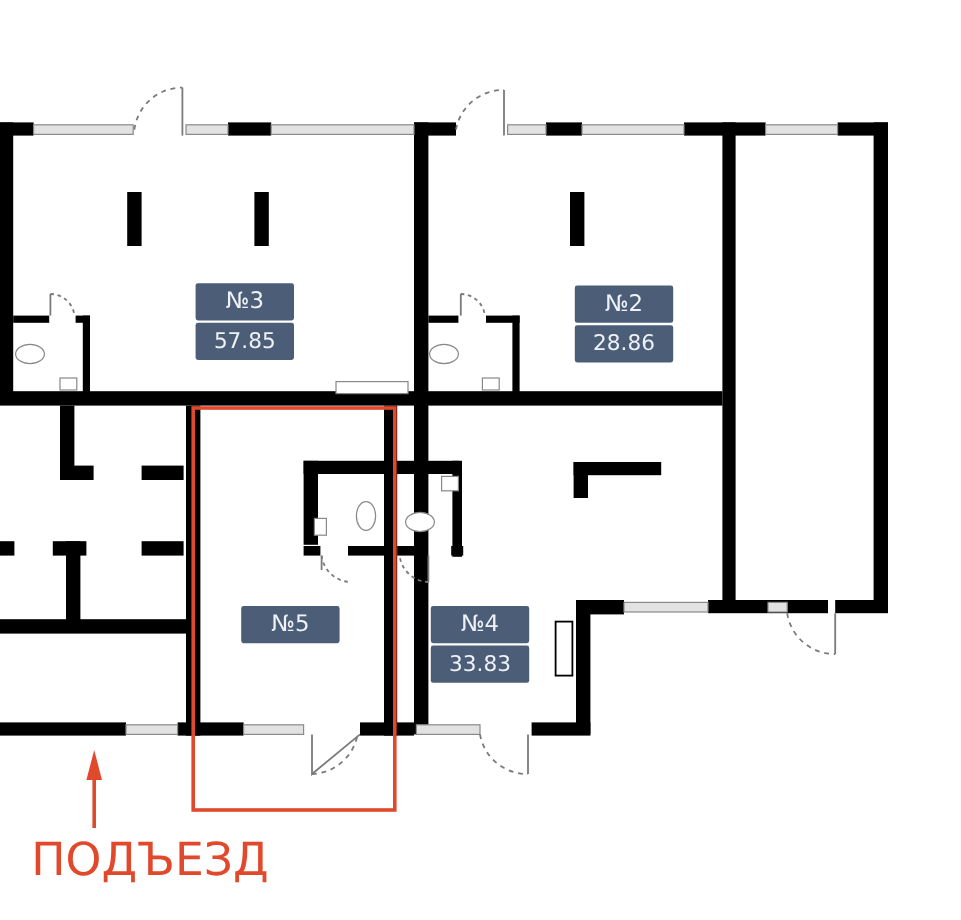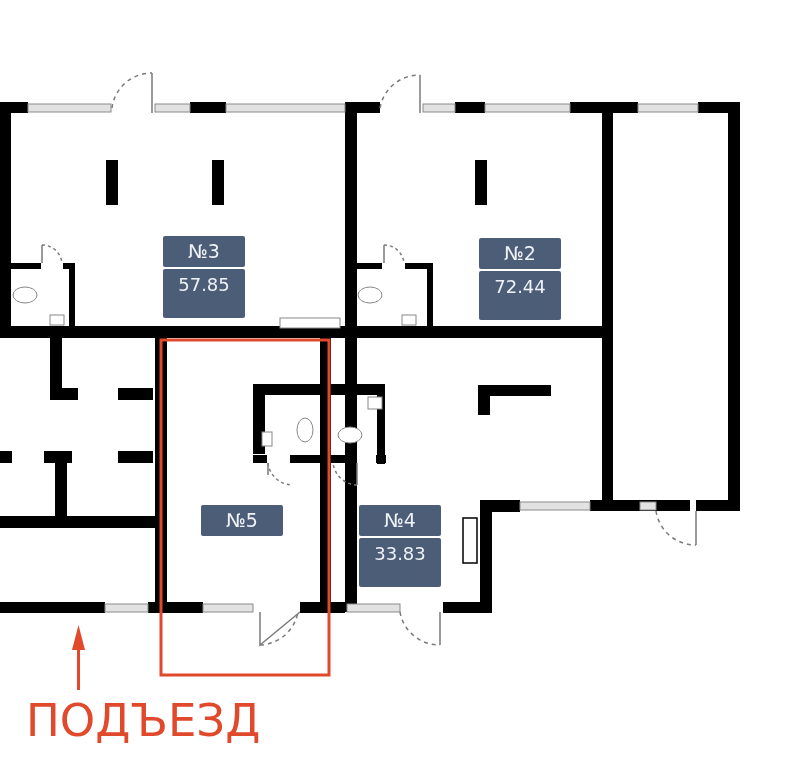--- a/index.html
+++ b/index.html
@@ -4,24 +4,24 @@
 <style>
   html, body { margin: 0; padding: 0; background: #ffffff; }
   body { width: 801px; height: 767px; position: relative; overflow: hidden; font-family: "Liberation Sans", sans-serif; }
   #plan { position: absolute; left: 0; top: 0; width: 801px; height: 767px; }
   .badge { position: absolute; width: 82px; }
   .badge .num, .badge .area {
     background: #4c5d78; color: #eef2f7; text-align: center;
     font-family: "DejaVu Sans", sans-serif; border-radius: 2px;
   }
   .badge .num { height: 31px; line-height: 31px; font-size: 19px; margin-bottom: 2px; }
-  .badge .area { height: 49px; line-height: 31px; font-size: 18px; }
+  .badge .area { height: 31px; line-height: 31px; font-size: 18px; }
   .entrance-label {
     position: absolute; left: 26px; top: 694px; color: #e0492b;
-    font-family: "DejaVu Sans", sans-serif; font-size: 45px; letter-spacing: 0px;
+    font-family: "DejaVu Sans", sans-serif; font-size: 38px; letter-spacing: 0px;
   }
 </style>
 </head>
 <body>
 
 <svg id="plan" viewBox="0 0 801 767" xmlns="http://www.w3.org/2000/svg">
   <g fill="#000">
 
     <rect x="0" y="102" width="28" height="11"></rect>
     <rect x="190" y="102" width="36" height="11"></rect>
@@ -131,21 +131,21 @@
     <polygon points="72,650 85,650 78.5,625"></polygon>
   </g>
 </svg>
 
 <div class="badge" style="left:163px;top:236px;">
   <div class="num">№3</div>
   <div class="area">57.85</div>
 </div>
 <div class="badge" style="left:479px;top:238px;">
   <div class="num">№2</div>
-  <div class="area">72.44</div>
+  <div class="area">28.86</div>
 </div>
 <div class="badge" style="left:201px;top:505px;">
   <div class="num">№5</div>
 </div>
 <div class="badge" style="left:359px;top:505px;">
   <div class="num">№4</div>
   <div class="area">33.83</div>
 </div>
 
 <div class="entrance-label">ПОДЪЕЗД</div>

